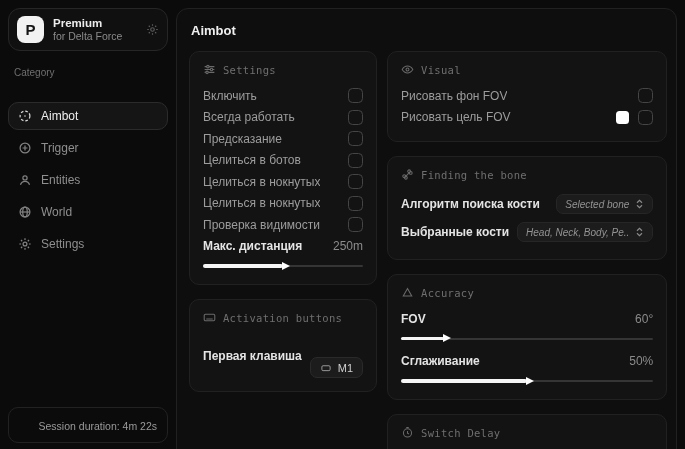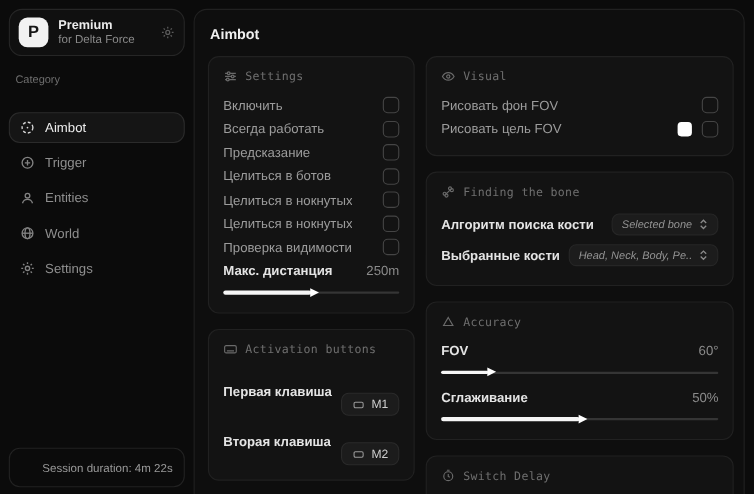--- a/index.html
+++ b/index.html
@@ -278,31 +278,20 @@
           <span class="row-label bright">Первая клавиша</span>
           <span class="key-btn">
             <span class="kicon">
               <svg width="12" height="12" viewBox="0 0 16 16" fill="none" stroke="currentColor" stroke-width="1.3">
                 <rect x="2.5" y="5" width="11" height="6.5" rx="1.6"></rect>
               </svg>
             </span>
             <span>M1</span>
           </span>
         </div>
-        <div class="row" style="min-height:29px">
-          <span class="row-label bright">Вторая клавиша</span>
-          <span class="key-btn">
-            <span class="kicon">
-              <svg width="12" height="12" viewBox="0 0 16 16" fill="none" stroke="currentColor" stroke-width="1.3">
-                <rect x="2.5" y="5" width="11" height="6.5" rx="1.6"></rect>
-              </svg>
-            </span>
-            <span>M2</span>
-          </span>
-        </div>
       </div>
     </div>
 
     <div class="col">
 
       <div class="card">
         <div class="card-head">
           <span class="hicon">
             <svg width="13" height="13" viewBox="0 0 16 16" fill="none" stroke="currentColor" stroke-width="1.3">
               <path d="M1.5 8s2.4-4.2 6.5-4.2S14.5 8 14.5 8 12.1 12.2 8 12.2 1.5 8 1.5 8z"></path>

